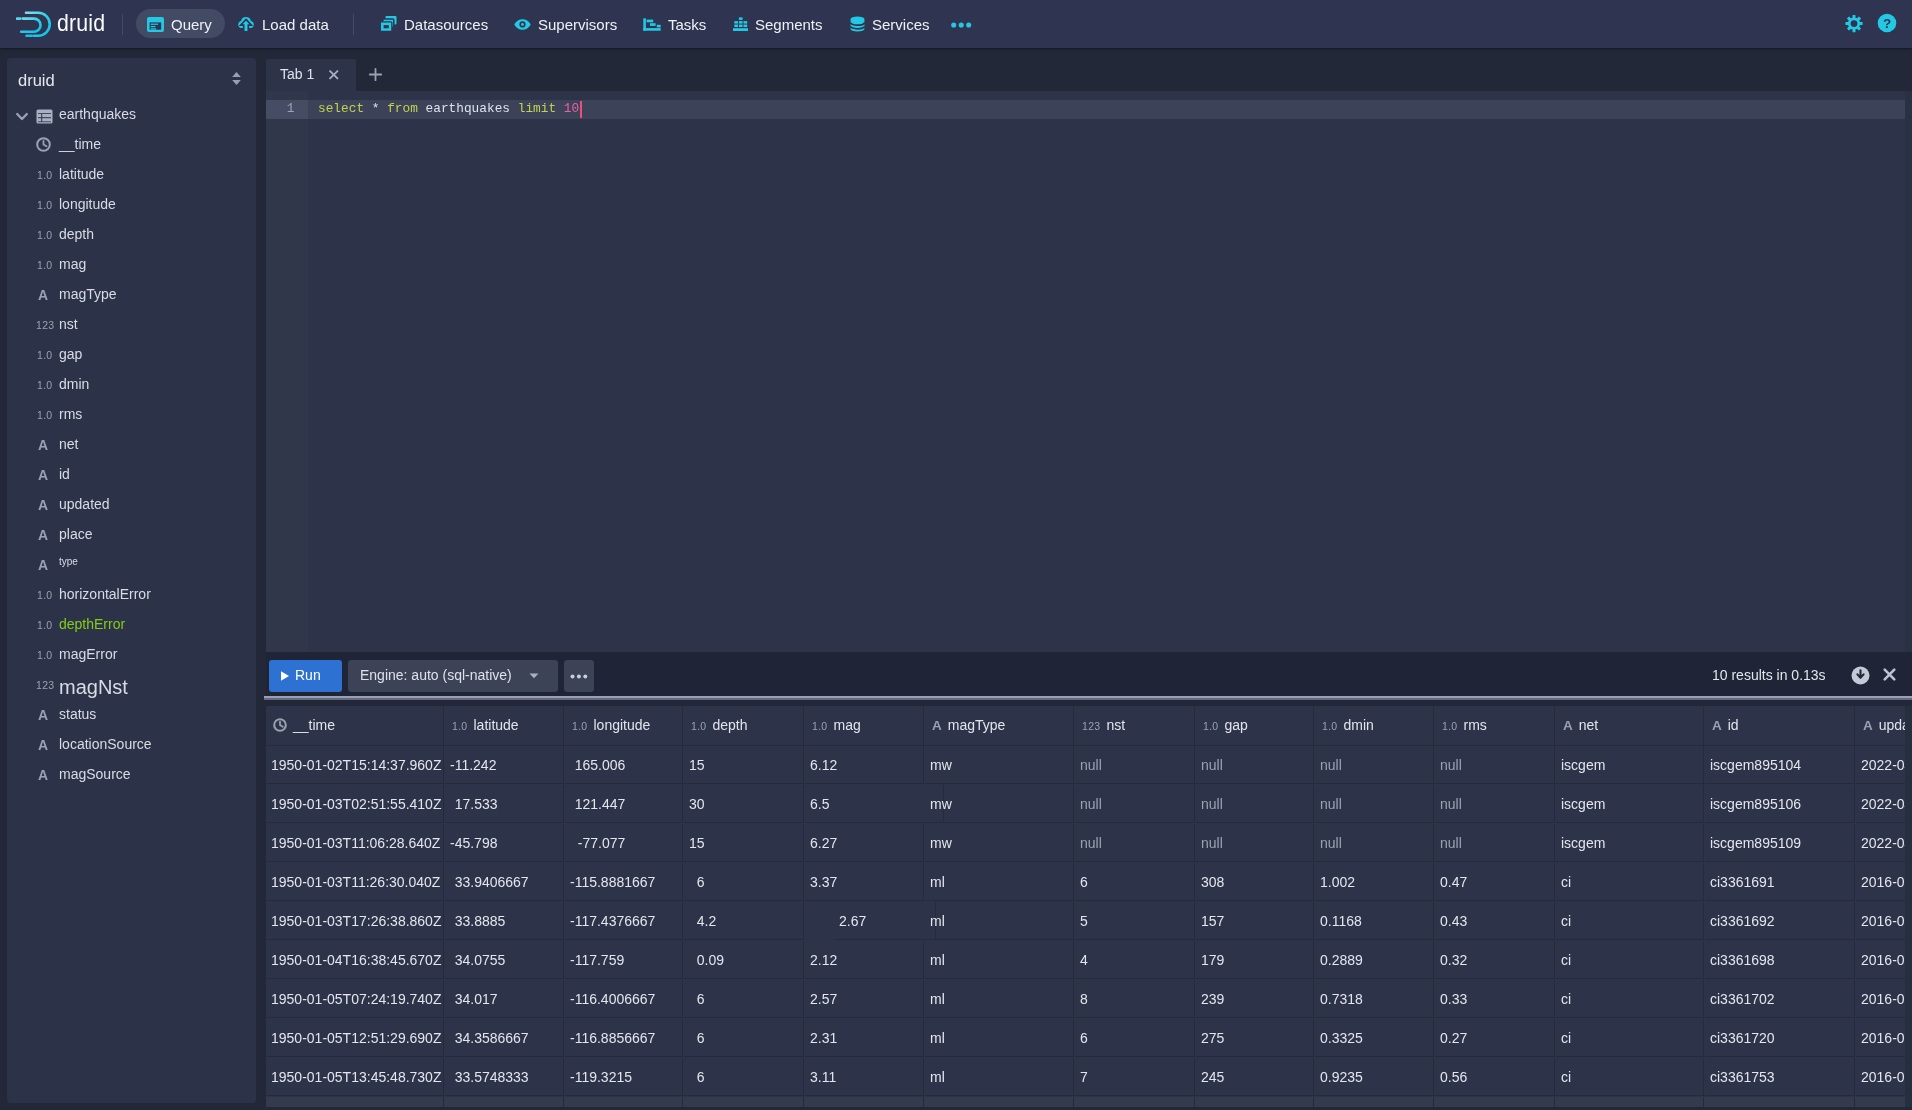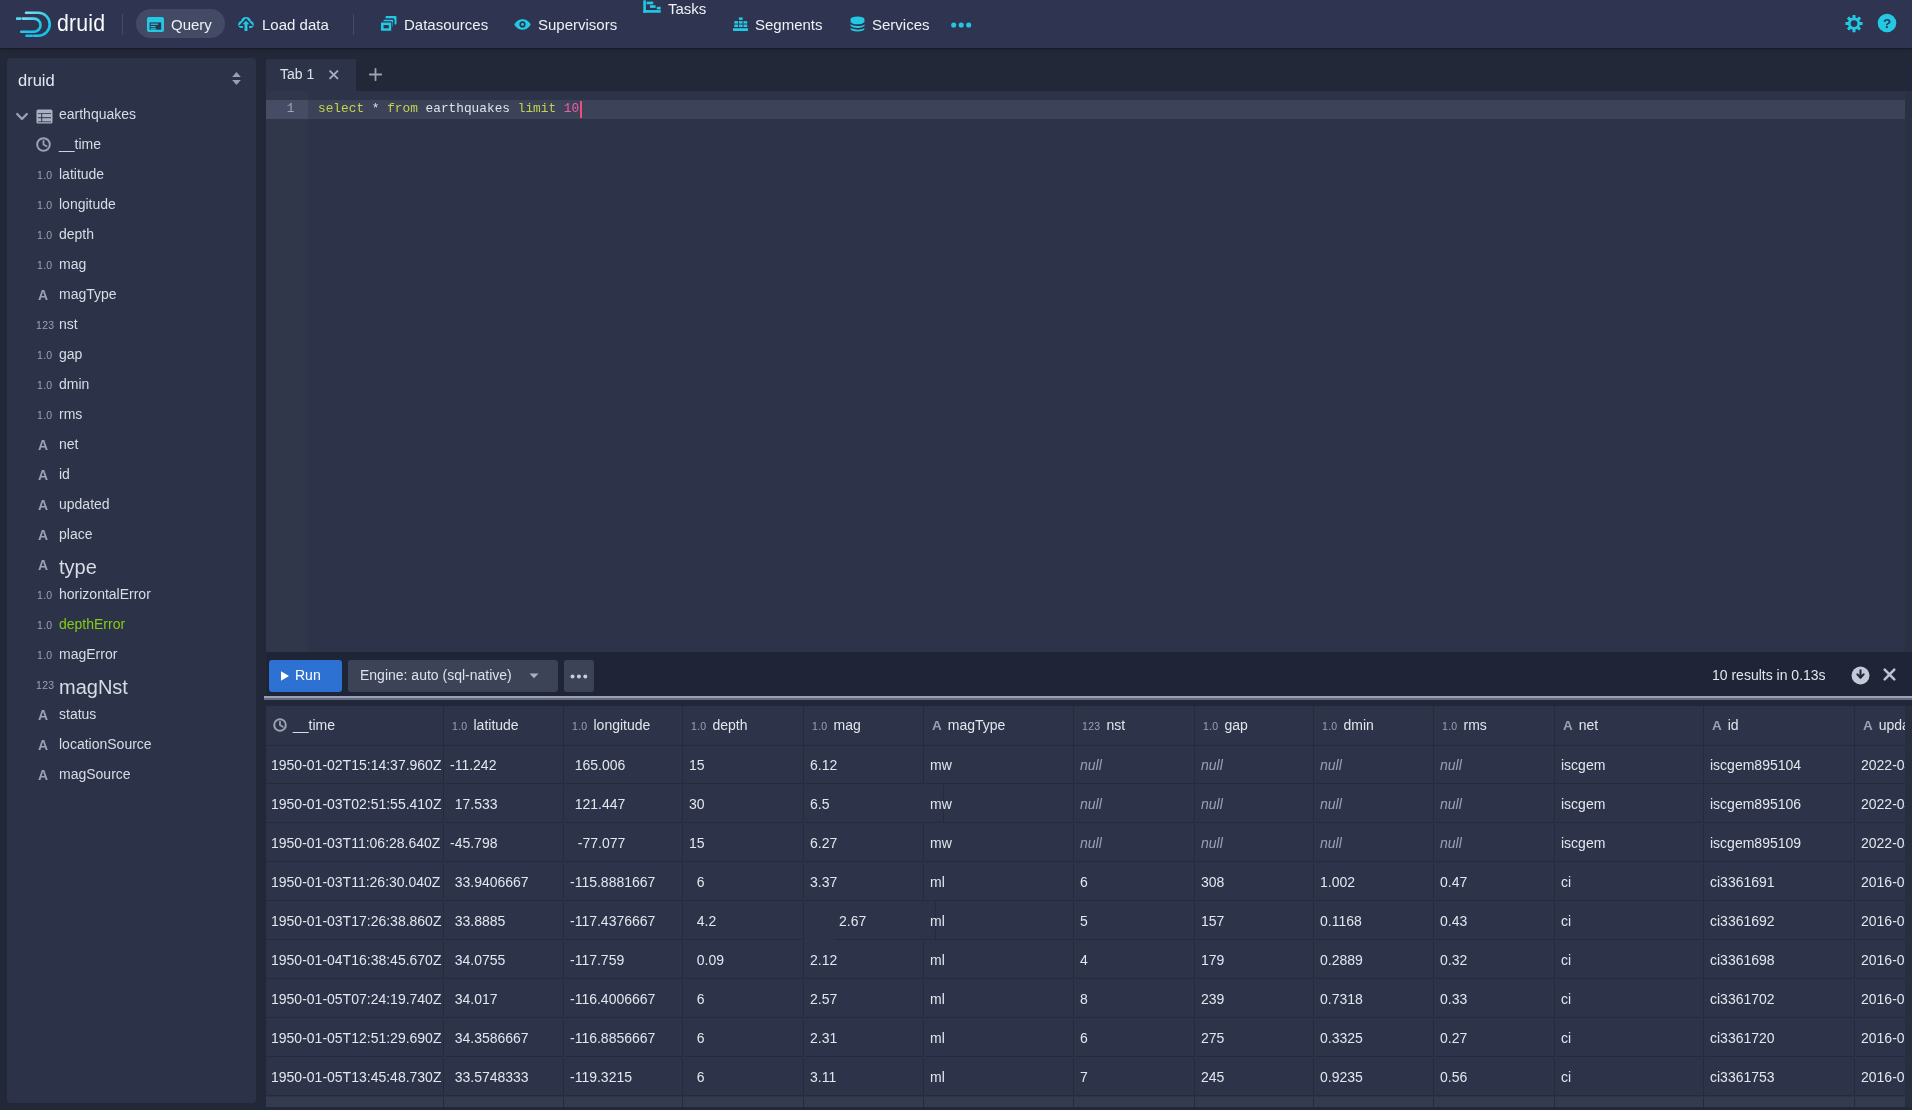--- a/index.html
+++ b/index.html
@@ -4,21 +4,21 @@
 *{margin:0;padding:0;box-sizing:border-box}
 svg{display:block}
 html,body{width:1912px;height:1110px;overflow:hidden;background:#232838;font-family:'Liberation Sans',sans-serif;-webkit-font-smoothing:antialiased}
 .ti{position:absolute}
 .tnum{font-size:10.5px;color:#99a1b2;letter-spacing:0.3px}
 .ti.tnum{font-size:10.5px}
 .tstr{font-size:13.5px;font-weight:bold;color:#99a1b2}
 .ti.tstr{font-size:14px}
 .hc{position:absolute;top:0;height:39px;line-height:39px;padding-left:7px;font-size:14px;border-right:1px solid #252b3b;overflow:hidden;white-space:nowrap}
 .tc{position:absolute;top:0;height:38px;line-height:38px;padding-left:5px;font-size:14px;color:#e3e6ee;border-right:1px solid #252b3b;border-bottom:1px solid #252b3b;overflow:hidden;white-space:nowrap}
-.nul{font-style:italic;color:#99a2b3}
+.nul{color:#99a2b3}
 </style></head>
 <body>
 <div style="position:absolute;left:0;top:0;width:1912px;height:48px;background:#2f3550;box-shadow:0 1px 2px rgba(8,10,20,0.55);z-index:5">
     <svg width="38" height="30" viewBox="0 0 38 30" style="position:absolute;left:16px;top:9px">
       <defs>
         <linearGradient id="lg" x1="0" y1="0" x2="0.7" y2="1">
           <stop offset="0" stop-color="#7edcf1"></stop>
           <stop offset="0.5" stop-color="#2fcdea"></stop>
           <stop offset="1" stop-color="#13c3e8"></stop>
         </linearGradient>
@@ -67,21 +67,21 @@
     <div style="position:absolute;left:514px;top:0;height:48px;display:flex;align-items:center">
       <span style="display:inline-block;margin-top:0px">
         <svg width="17" height="11" viewBox="0 0 17 11" style="">
           <path d="M0.3 5.4 C2.6 1.3 6 0.2 8.5 0.2 C11 0.2 14.4 1.3 16.7 5.4 C14.4 9.6 11 10.7 8.5 10.7 C6 10.7 2.6 9.6 0.3 5.4 z" fill="#23c9e4"></path>
           <circle cx="8.5" cy="5.45" r="3.1" fill="#2f3550"></circle>
           <circle cx="8.5" cy="5.45" r="1.4" fill="#23c9e4"></circle>
         </svg>
       </span>
       <span style="margin-left:7px;color:#eef1f5;font-size:15px">Supervisors</span>
     </div>
-    <div style="position:absolute;left:643px;top:0;height:48px;display:flex;">
+    <div style="position:absolute;left:643px;top:0;height:48px;display:flex;align-items:center">
       <span style="display:inline-block;margin-top:0px">
         <svg width="18" height="13" viewBox="0 0 18 13" style="">
           <rect x="0.3" y="0.3" width="2.6" height="12.4" fill="#23c9e4"></rect>
           <rect x="0.3" y="10.1" width="17.4" height="2.6" fill="#23c9e4"></rect>
           <rect x="3.6" y="1.6" width="6.6" height="2.7" fill="#23c9e4"></rect>
           <rect x="7" y="5.2" width="5.6" height="2.7" fill="#23c9e4"></rect>
           <rect x="13.8" y="6.8" width="3.9" height="2.6" fill="#23c9e4"></rect>
         </svg>
       </span>
       <span style="margin-left:7px;color:#eef1f5;font-size:15px">Tasks</span>
@@ -213,21 +213,21 @@
     <div style="position:absolute;left:0;top:432px;width:249px;height:30px">
       <span class="ti tstr" style="left:31px;top:7px">A</span>
       <span style="position:absolute;left:52px;top:6px;font-size:14px;color:#d8dce5">updated</span>
     </div>
     <div style="position:absolute;left:0;top:462px;width:249px;height:30px">
       <span class="ti tstr" style="left:31px;top:7px">A</span>
       <span style="position:absolute;left:52px;top:6px;font-size:14px;color:#d8dce5">place</span>
     </div>
     <div style="position:absolute;left:0;top:492px;width:249px;height:30px">
       <span class="ti tstr" style="left:31px;top:7px">A</span>
-      <span style="position:absolute;left:52px;top:6px;font-size:20px;color:#d8dce5">type</span>
+      <span style="position:absolute;left:52px;top:6px;font-size:10px;color:#d8dce5">type</span>
     </div>
     <div style="position:absolute;left:0;top:522px;width:249px;height:30px">
       <span class="ti tnum" style="left:30px;top:9px">1.0</span>
       <span style="position:absolute;left:52px;top:6px;font-size:14px;color:#d8dce5">horizontalError</span>
     </div>
     <div style="position:absolute;left:0;top:552px;width:249px;height:30px">
       <span class="ti tnum" style="left:30px;top:9px">1.0</span>
       <span style="position:absolute;left:52px;top:6px;font-size:14px;color:#84cc16">depthError</span>
     </div>
     <div style="position:absolute;left:0;top:582px;width:249px;height:30px">

